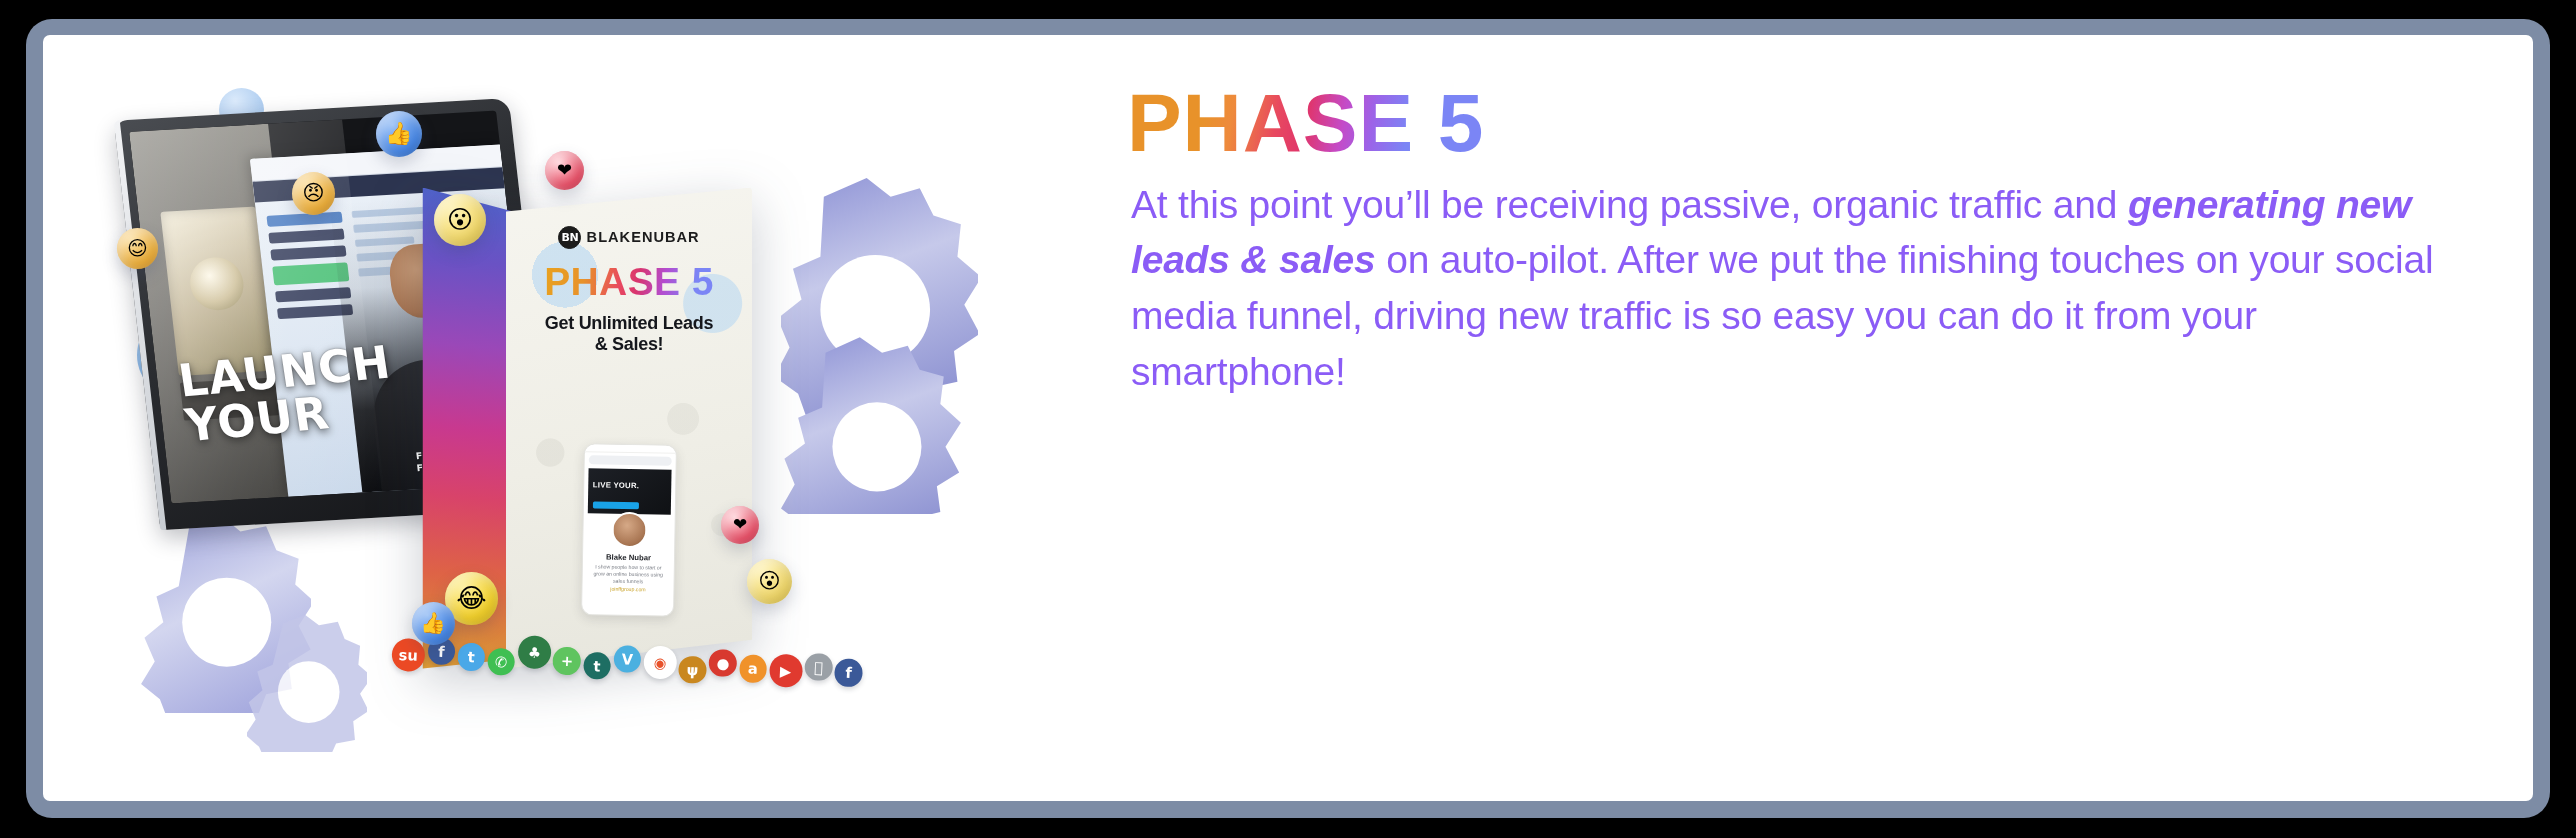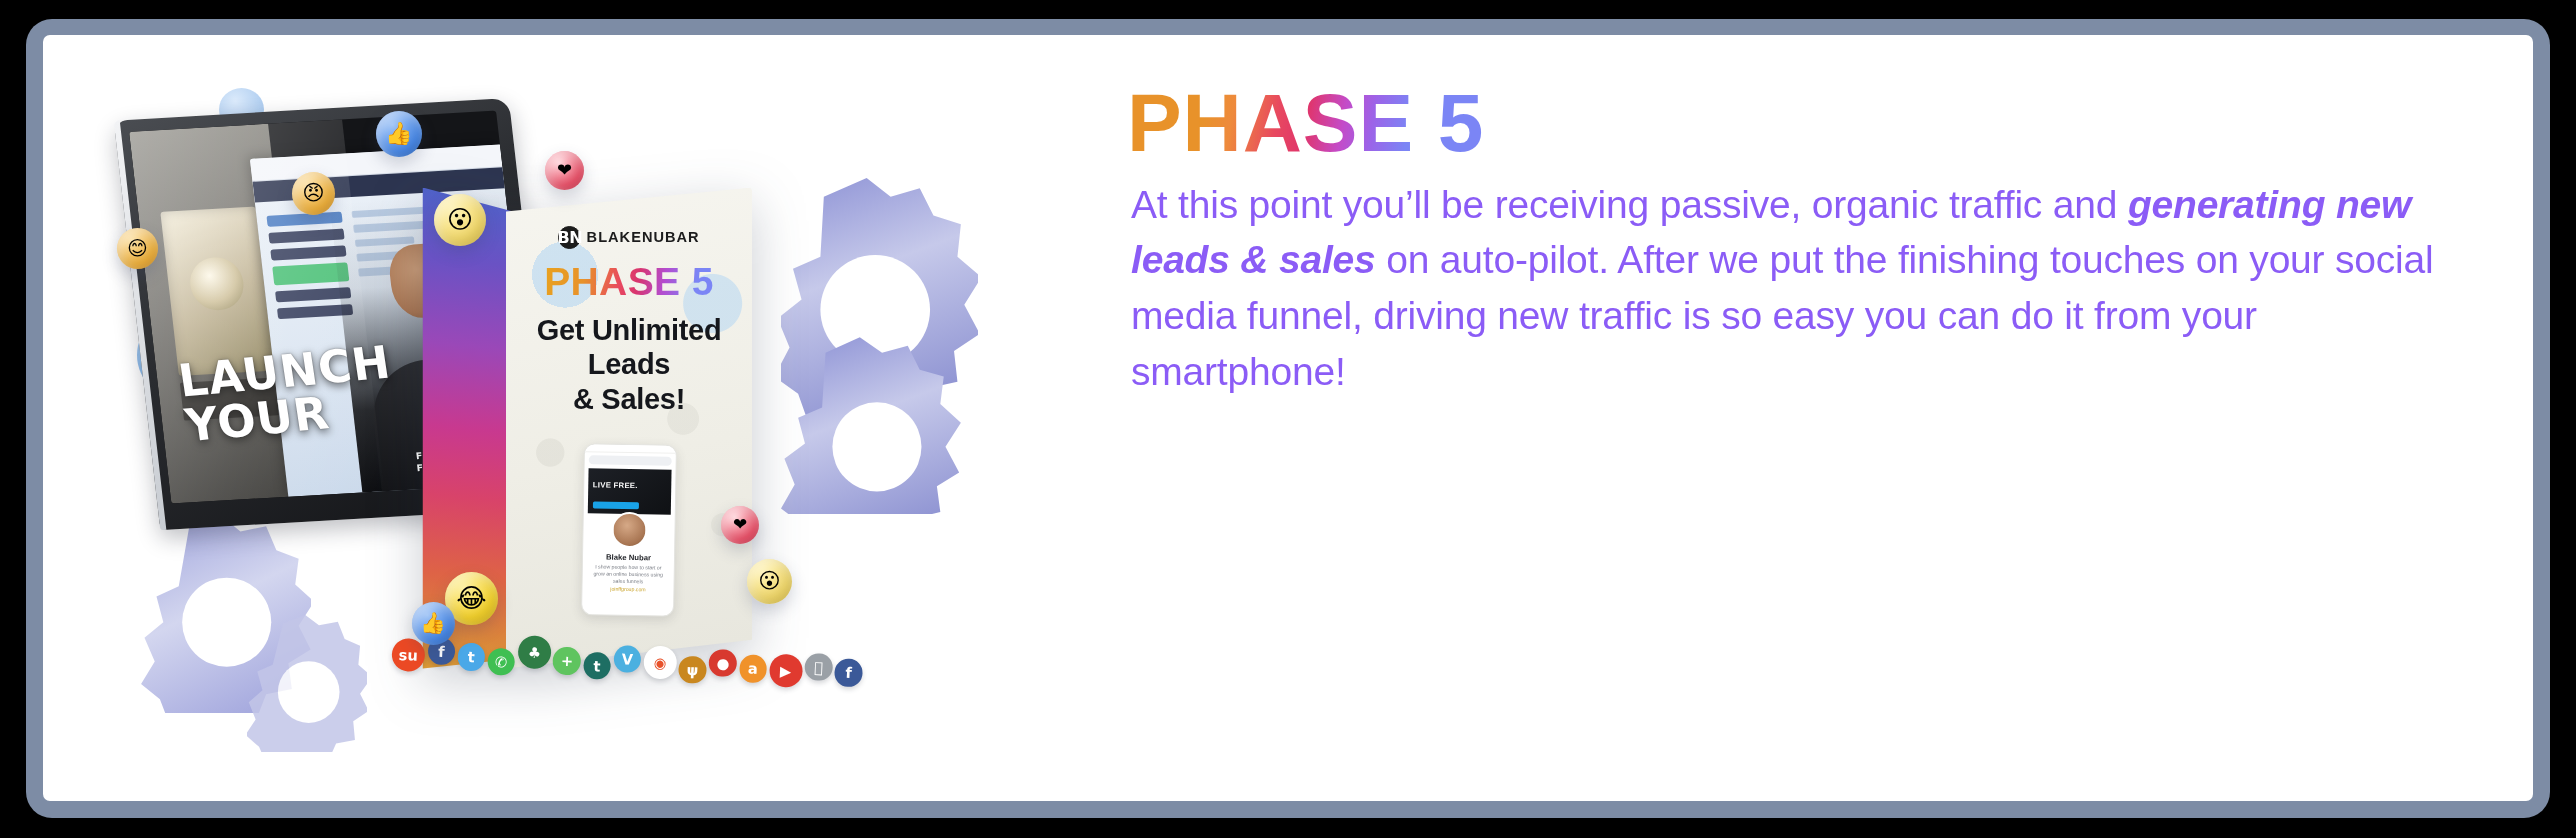--- a/index.html
+++ b/index.html
@@ -251,38 +251,38 @@
   }
   .bf-inner { position:relative; padding: 38px 15.5px 0 15.5px; text-align:center; }
   #box-logo {
     display:flex; align-items:center; justify-content:center; gap:5.2px;
     margin-bottom: 13.7px;
   }
   #box-logo .bn-mark {
     width:23px;height:23px;border-radius:50%;
     background:#1c1c1c; color:#fff;
     display:flex;align-items:center;justify-content:center;
-    font-size:16px;font-weight:800;letter-spacing:-0.4px;
+    font-size:11px;font-weight:800;letter-spacing:-0.4px;
     border:1.7px solid #1c1c1c;
     font-family:"DejaVu Sans", sans-serif;
   }
   #box-logo .bn-word {
     font-size:14.6px; font-weight:600; letter-spacing:1px; color:#1c1c1c;
   }
   #box-phase {
     font-size:39px; font-weight:800; letter-spacing:0.4px; line-height:1;
     margin-bottom:12px;
     background: linear-gradient(100deg,#E8A21F 0%, #E8922A 24%, #E8495F 45%,
                  #D8356F 55%, #B34DD0 70%, #7B85F5 88%, #7B85F5 100%);
     -webkit-background-clip:text; background-clip:text;
     -webkit-text-fill-color:transparent; color:transparent;
     display:inline-block;
   }
   #box-tagline {
-    font-size:29px; font-weight:600; color:#15171c; line-height:1.18;
+    font-size:18px; font-weight:600; color:#15171c; line-height:1.18;
     letter-spacing:-0.3px; margin-bottom:12px;
   }
   
   #box-phone {
     position:absolute; left:50%; top:256px; transform:translateX(-50%) rotate(1deg);
     width:93px; height:172px;
     background:#fff; border-radius:11px;
     border:1.7px solid #e4e4e0;
     box-shadow:0 3.4px 10.3px rgba(60,60,70,.16);
     overflow:hidden;
@@ -451,21 +451,21 @@
             <div id="box-tagline">
               <span>Get Unlimited Leads</span><br>
               <span>&amp; Sales!</span>
             </div>
           </div>
 
           <div id="box-phone">
             <div class="ph-status"></div>
             <div class="ph-search"></div>
             <div class="ph-cover">
-              <div class="lf">LIVE FREE.</div>
+              <div class="lf">LIVE YOUR.</div>
               <div class="btn"></div>
             </div>
             <div class="ph-avatar"></div>
             <div class="ph-name">Blake Nubar</div>
             <div class="ph-desc">I show people how to start or grow an online business using sales funnels</div>
             <div class="ph-link">joinffgroup.com</div>
           </div>
         </div>
       </div>
 

